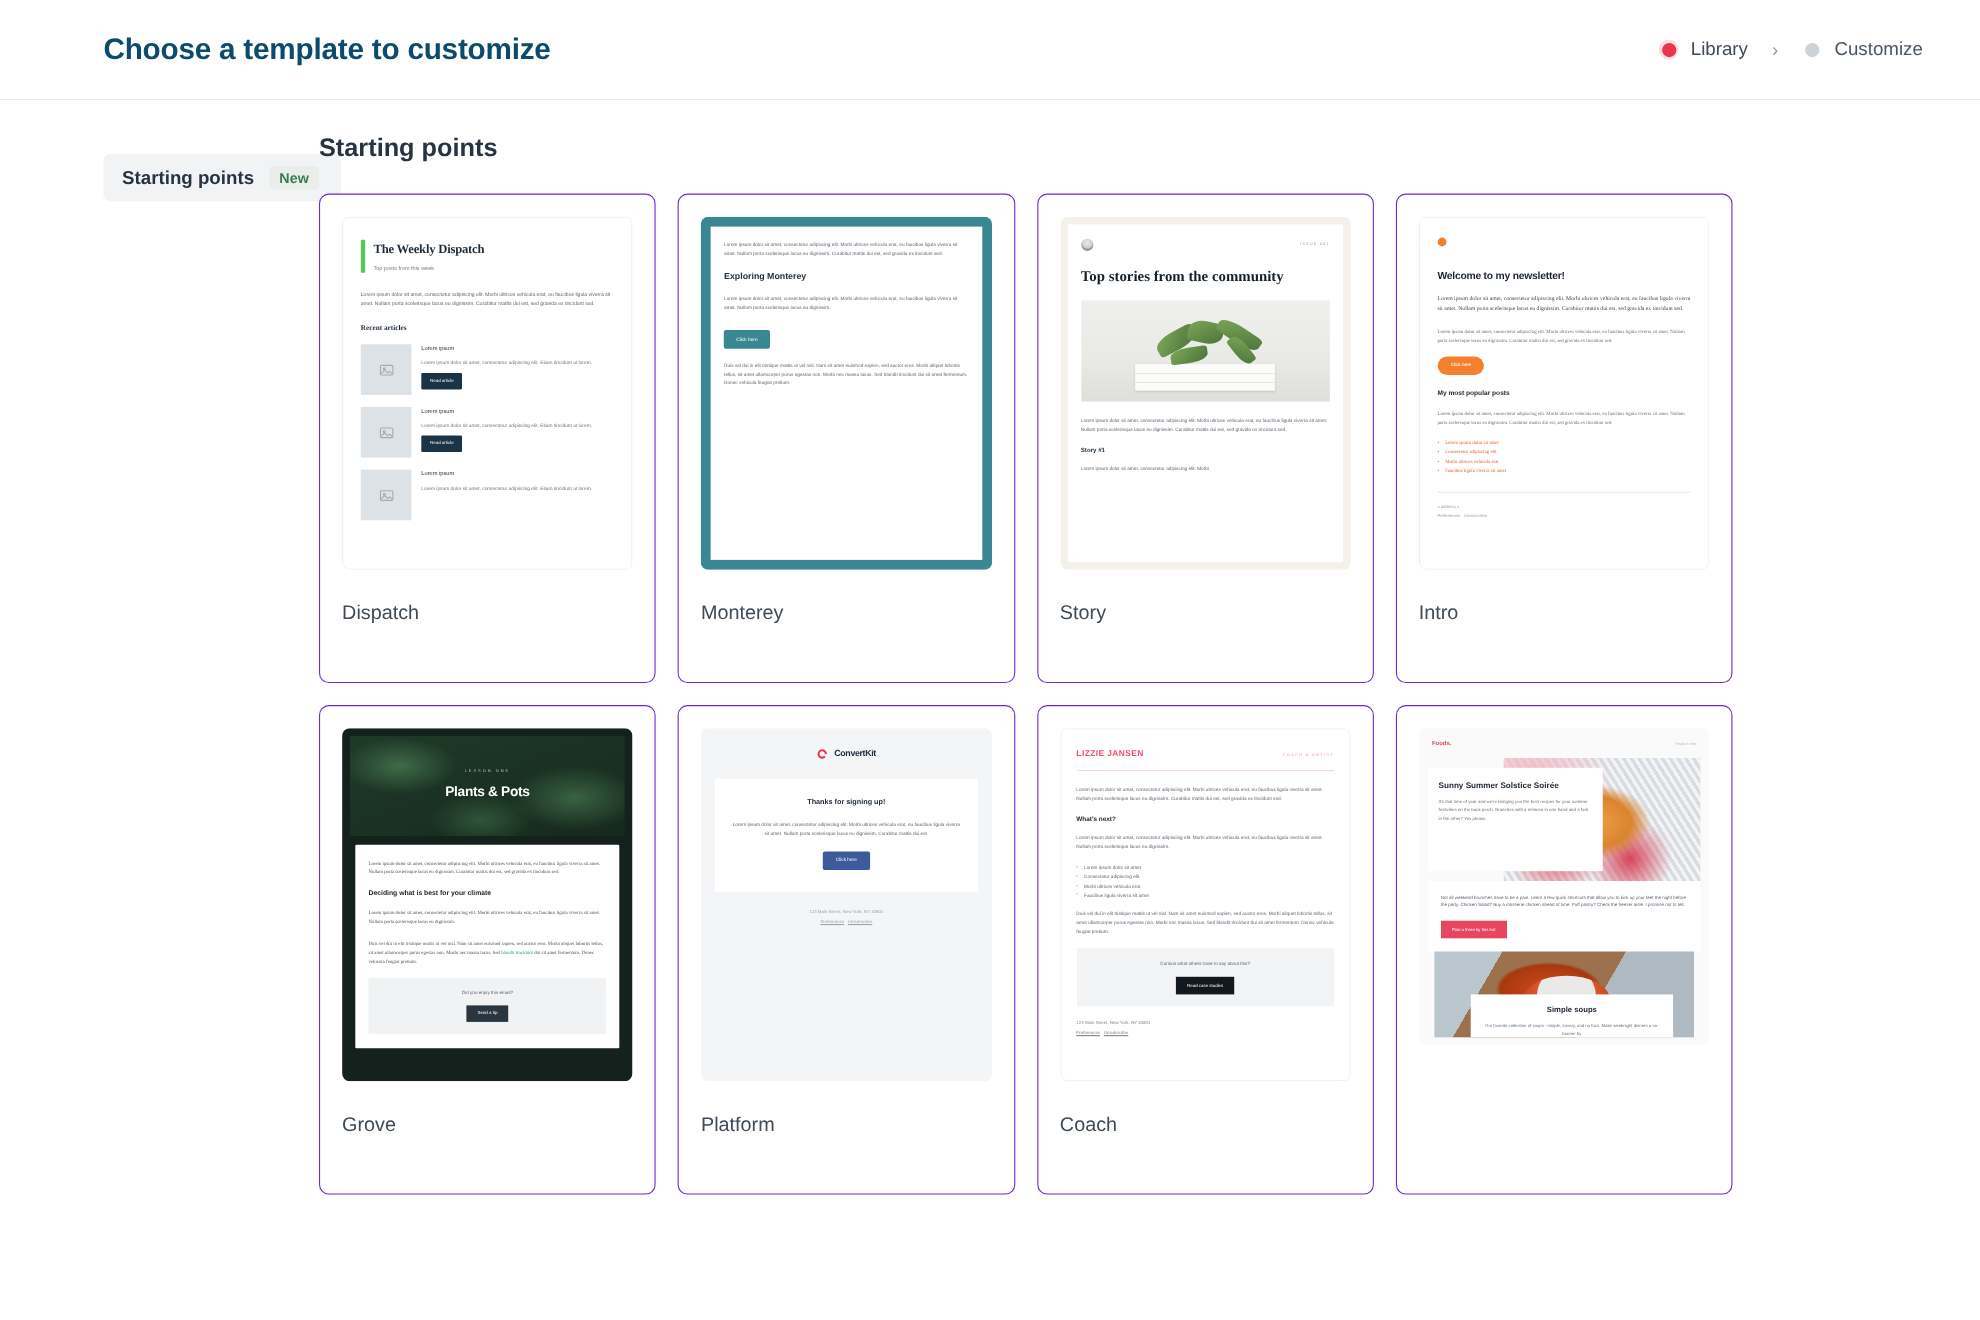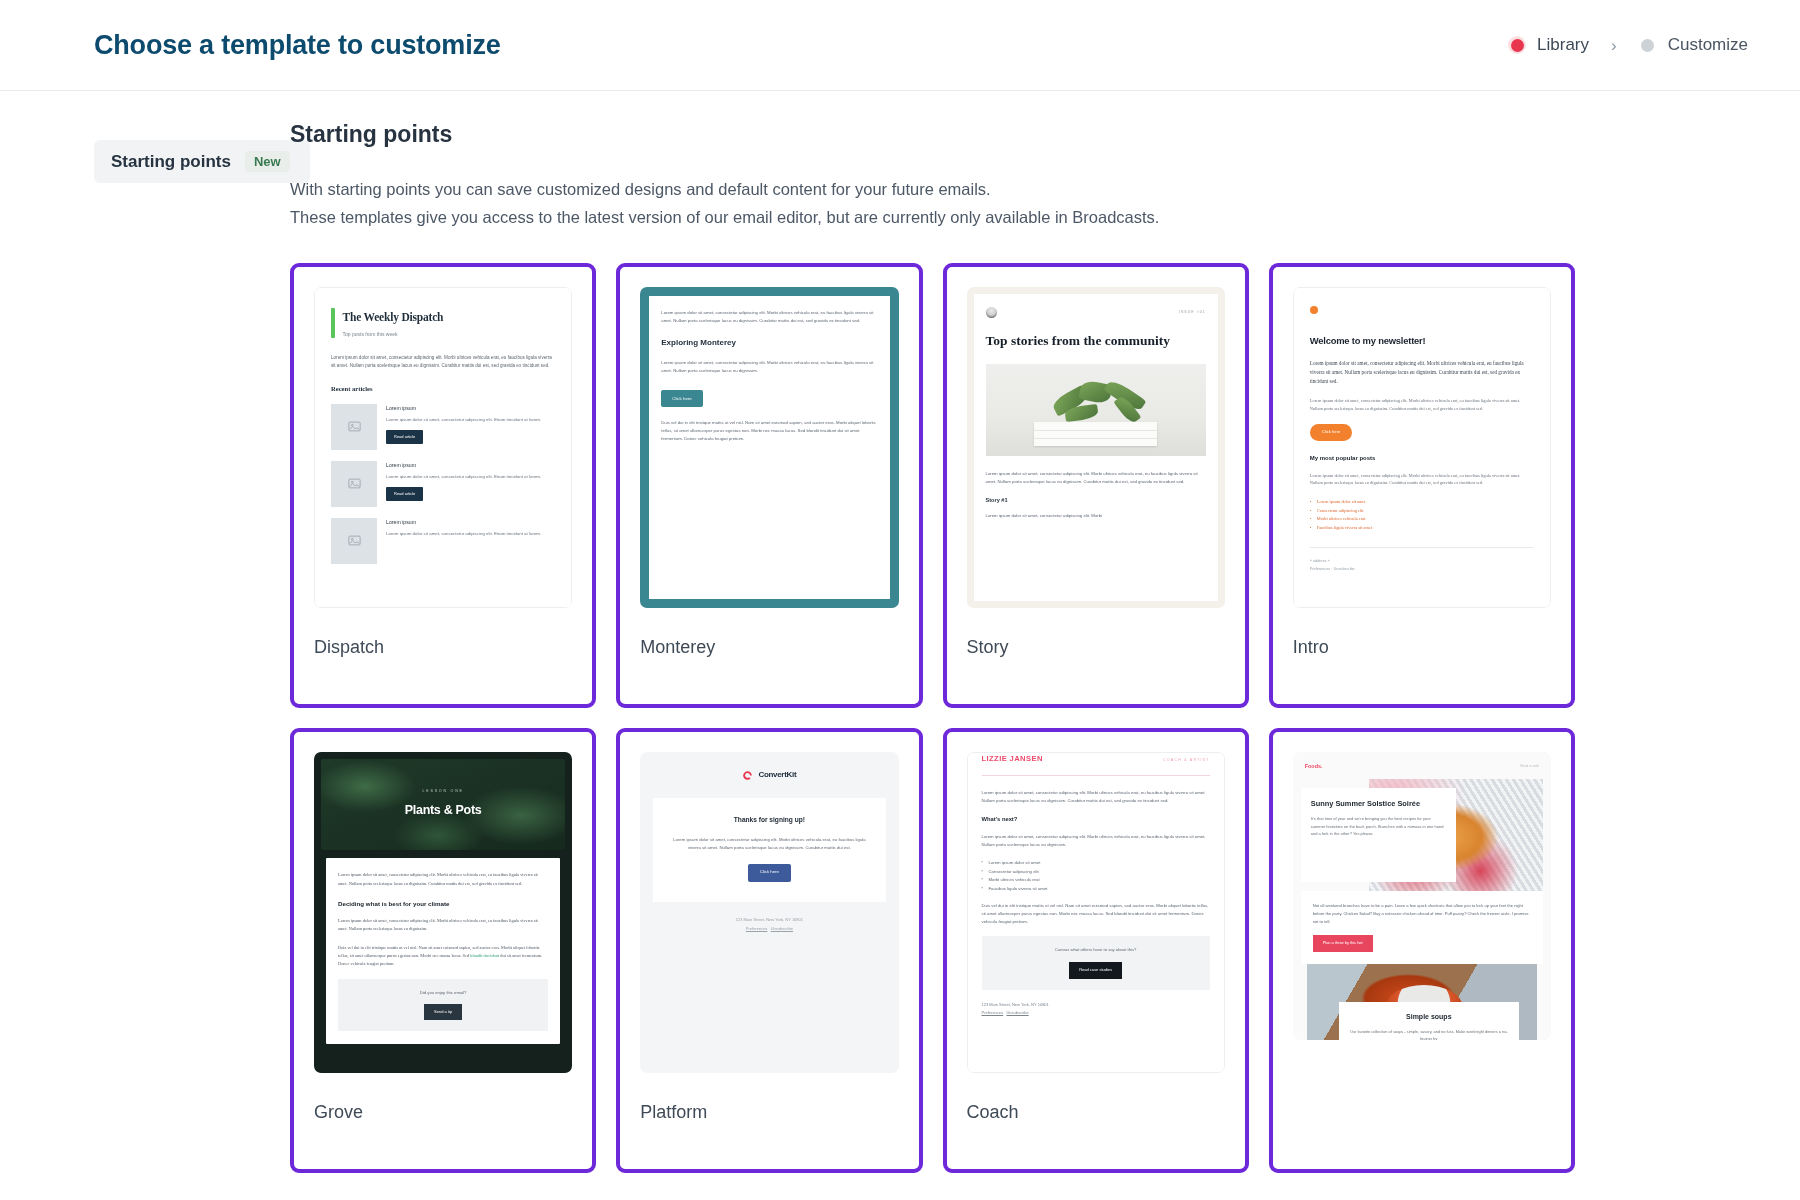--- a/index.html
+++ b/index.html
@@ -69,21 +69,21 @@
   .section-title { font-size: 23px; font-weight: 600; color: #273340; margin-bottom: 28px; }
   .section-desc { font-size: 16.5px; color: #4d5866; line-height: 1.68; margin-bottom: 32px; }
 
   .grid {
     display: grid;
     grid-template-columns: repeat(4, 1fr);
     gap: 20px;
     max-width: 1285px;
   }
   .tcard {
-    border: 4px solid #6d28d9;
+    border: 1px solid #6d28d9;
     border-radius: 9px;
     background: #fff;
     padding: 20px 20px 0 20px;
     height: 445px;
     display: flex; flex-direction: column;
     cursor: pointer;
     overflow: hidden;
   }
   .tcard-preview {
     flex: none;
@@ -211,21 +211,21 @@
   .plt-mark { width: 11px; height: 11px; }
   .plt-name { font-size: 8px; font-weight: 700; color: #21303f; letter-spacing: -0.3px; }
   .plt-card { background: #fff; padding: 17px 14px 20px; text-align: center; }
   .plt-h2 { font-size: 6.6px; font-weight: 700; color: #222d38; margin-bottom: 10px; }
   .plt-p { font-size: 4.3px; color: #5d6670; line-height: 1.85; margin-bottom: 12px; }
   .plt-btn { display: inline-block; background: #3d5a9b; color: #fff; font-size: 4.3px; padding: 5.5px 12px; border-radius: 2px; }
   .plt-foot { text-align: center; margin-top: 14px; font-size: 4px; color: #9aa2aa; line-height: 2.2; }
   .plt-foot u { text-decoration: underline; }
 
   
-  .pv-coach { background: #fff; border: 1px solid #eceef0; border-radius: 6px; padding: 0 14px; }
+  .pv-coach { background: #fff; border: 1px solid #eceef0; border-radius: 6px; padding: 16px 14px; }
   .cch-top { display: flex; justify-content: space-between; align-items: baseline; }
   .cch-name { font-size: 7.6px; font-weight: 800; color: #ef4a6b; letter-spacing: 0.4px; }
   .cch-role { font-size: 3.6px; letter-spacing: 1.2px; color: #f09bae; }
   .cch-rule { height: 1px; background: #f3d7dd; margin: 9px 0 13px; }
   .cch-p { font-size: 4.3px; color: #5d6670; line-height: 1.82; margin-bottom: 11px; }
   .cch-h2 { font-size: 5.8px; font-weight: 800; color: #1b242e; margin-bottom: 8px; }
   .cch-li { font-size: 4.3px; color: #5d6670; line-height: 1.95; padding-left: 7px; position: relative; }
   .cch-li::before { content: "▪"; position: absolute; left: 0; font-size: 3.4px; }
   .cch-box { background: #f2f3f4; text-align: center; padding: 11px 8px; margin: 11px 0; }
   .cch-box-t { font-size: 4.2px; color: #5d6670; margin-bottom: 8px; }
@@ -299,24 +299,20 @@
 
   <div class="sidebar">
     <div class="side-item selected">
       <span>Starting points</span>
       <span class="badge-new">New</span>
     </div>
   </div>
 
   <div class="main">
     <div class="section-title">Starting points</div>
-    <div class="section-desc">
-      <div>With starting points you can save customized designs and default content for your future emails.</div>
-      <div>These templates give you access to the latest version of our email editor, but are currently only available in Broadcasts.</div>
-    </div>
 
     <div class="grid">
 
       <div class="tcard">
         <div class="tcard-preview">
           <div class="pv pv-dispatch">
             <div class="dsp-head">
               <div class="dsp-bar"></div>
               <div>
                 <div class="dsp-title">The Weekly Dispatch</div>

